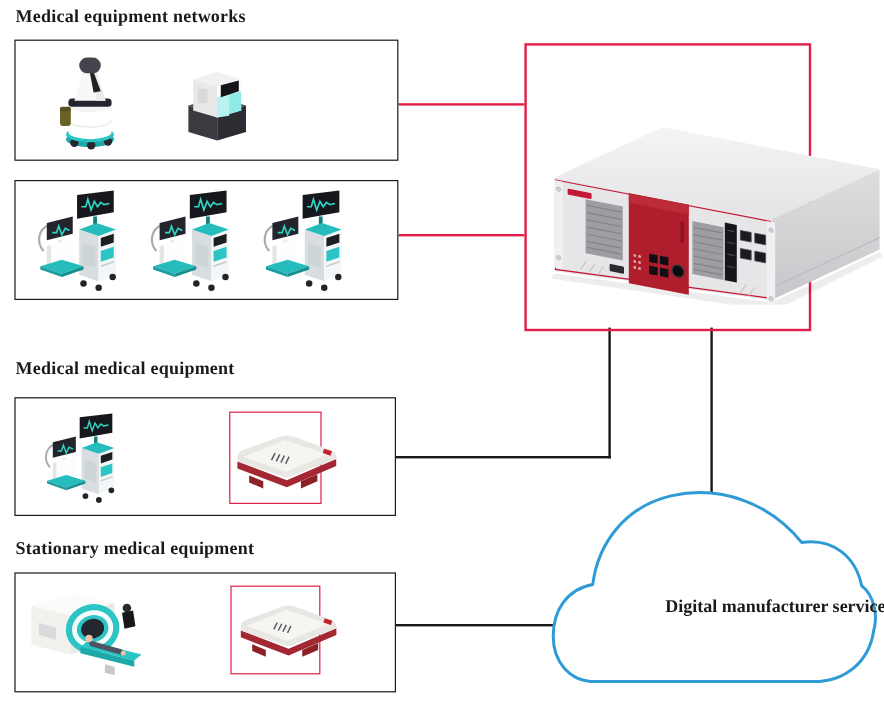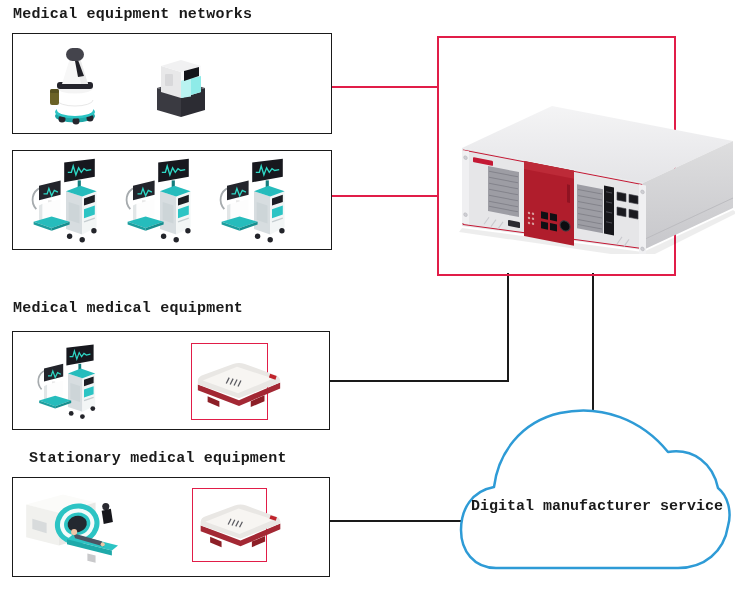--- a/index.html
+++ b/index.html
@@ -1,33 +1,33 @@
 <!DOCTYPE html>
 <html><head>
 <meta charset="utf-8">
 <style>
   html,body{margin:0;padding:0;background:#fff;}
   #stage{
     position:relative;width:737px;height:600px;background:#ffffff;overflow:hidden;
-    font-family:Liberation Mono, monospace;
+    font-family:Liberation Serif, serif;
   }
   .abs{position:absolute;}
   .title{
     font-size:15px;font-weight:700;color:#1a1a1a;letter-spacing:.2px;white-space:nowrap;z-index:4;
   }
   .blackbox{border:1.5px solid #1a1a1a;background:#fff;z-index:2;}
   .redframe{border:1.5px solid #e11d48;background:transparent;z-index:2;}
   .hubframe{border:2px solid #e11d48;background:transparent;z-index:2;}
   .line{z-index:1;}
   .line.red{background:#e11d48;}
   .line.black{background:#1a1a1a;}
   .icon{z-index:3;}
   .cloudwrap{z-index:2;}
   .cloudlabel{
-    position:absolute;left:0;right:0;top:96px;text-align:center;
+    position:absolute;left:0;right:0;top:96px;text-align:right;
     font-size:15px;font-weight:700;color:#1a1a1a;z-index:4;
   }
 </style>
 </head>
 <body>
 
 <div id="stage">
 
   <svg width="0" height="0" style="position:absolute" aria-hidden="true">
     <defs>
@@ -69,21 +69,21 @@
           <line x1="45" y1="31" x2="48" y2="25"></line>
           <line x1="49" y1="32" x2="52" y2="26"></line>
         </g>
         <rect x="81" y="20" width="7" height="4" fill="#c0242c" transform="rotate(18 84 22)"></rect>
       </symbol>
     </defs>
   </svg>
 
   <div class="abs title" style="left:13px;top:6px;">Medical equipment networks</div>
   <div class="abs title" style="left:13px;top:300px;">Medical medical equipment</div>
-  <div class="abs title" style="left:13px;top:450px;margin-left:16px;">Stationary medical equipment</div>
+  <div class="abs title" style="left:13px;top:450px;">Stationary medical equipment</div>
 
   <div class="abs line red" style="left:332px;top:86px;width:105px;height:2px;"></div>
   <div class="abs line red" style="left:332px;top:195px;width:105px;height:2px;"></div>
   <div class="abs line red" style="left:94px;top:379px;width:97px;height:2px;"></div>
   <div class="abs line red" style="left:103px;top:524px;width:89px;height:2px;"></div>
   <div class="abs line black" style="left:283px;top:380px;width:226px;height:2px;"></div>
   <div class="abs line black" style="left:507px;top:273px;width:2px;height:109px;"></div>
   <div class="abs line black" style="left:592px;top:273px;width:2px;height:141px;"></div>
   <div class="abs line black" style="left:283px;top:520px;width:187px;height:2px;"></div>
 

